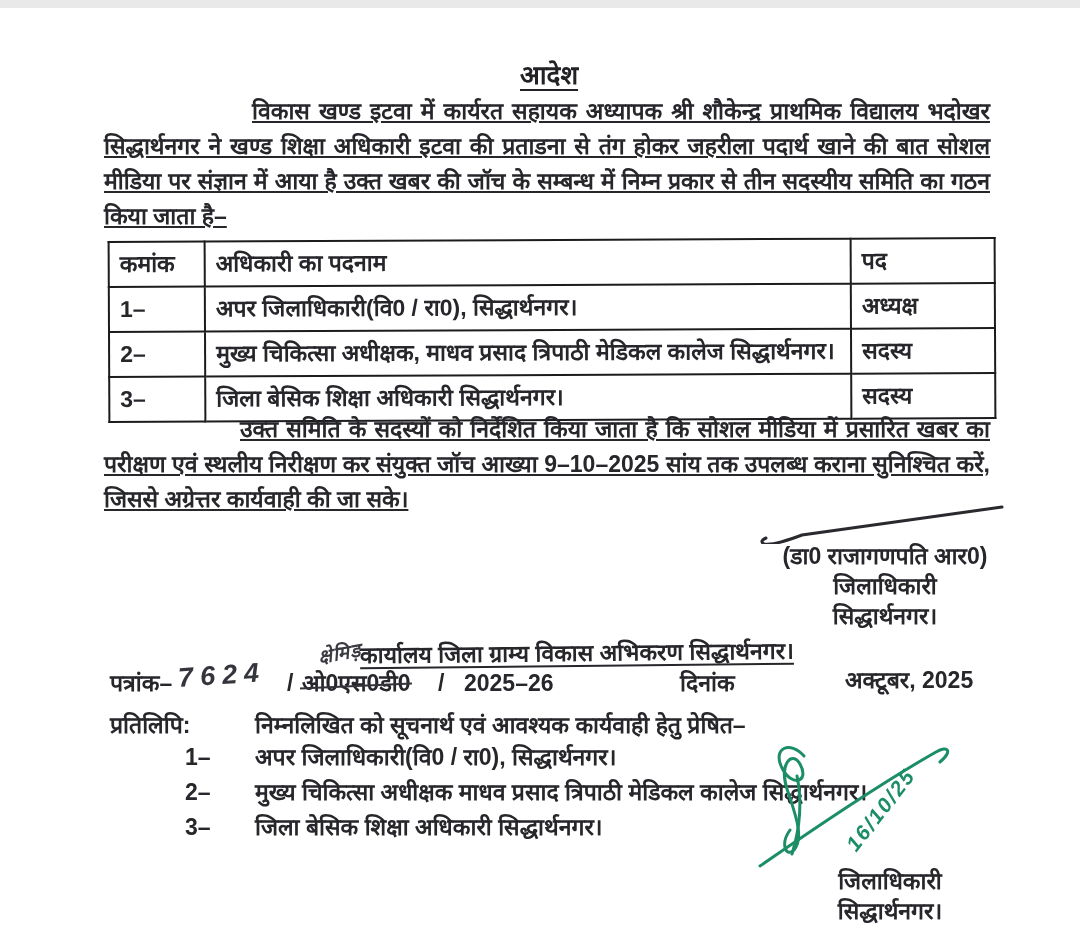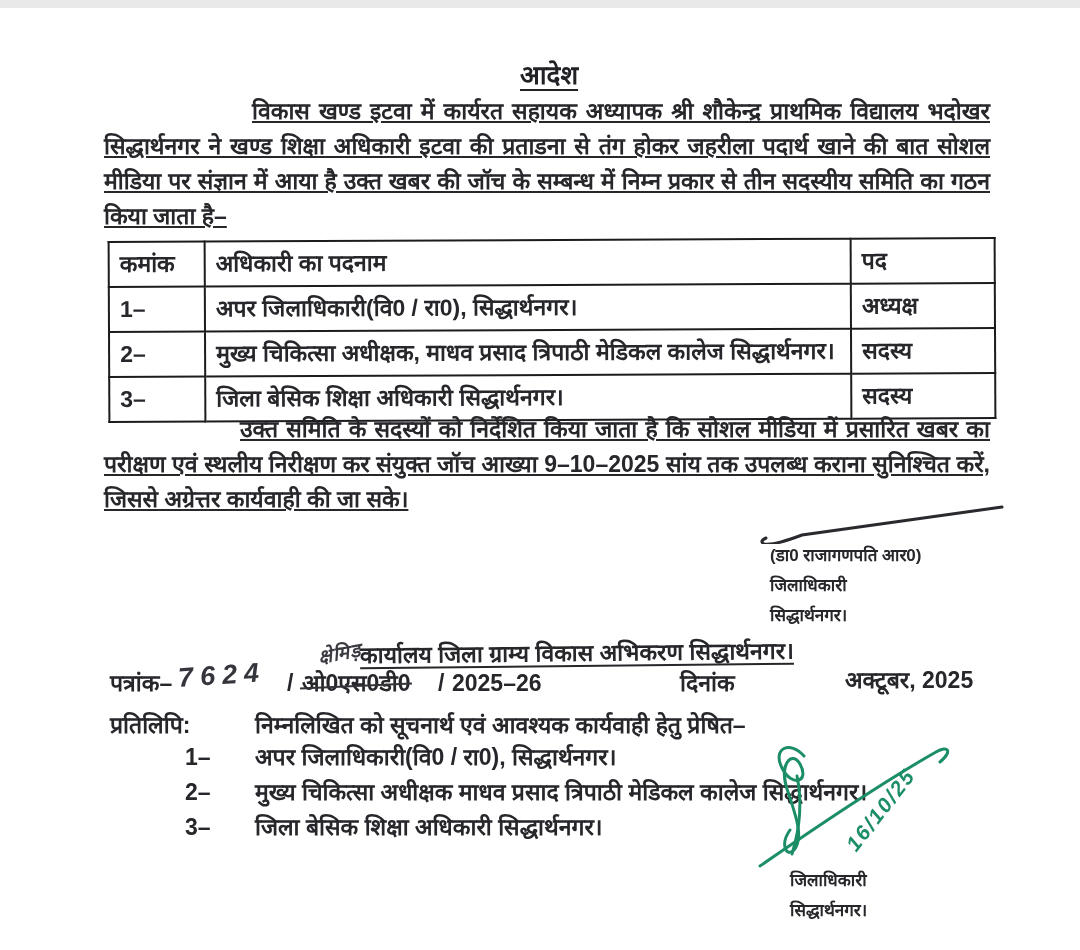--- a/index.html
+++ b/index.html
@@ -28,21 +28,21 @@
   }
   table.committee td,table.committee th{
     border:2.5px solid #1c1c1f;
     font-size:23px;font-weight:600;color:#26262b;
     padding:5px 10px;vertical-align:top;text-align:left;
     line-height:33px;
   }
   .col-sno{width:74px;}
   .col-post{width:122px;}
   .cell-justify{text-align:justify;}
-  .sig-block{font-size:17px;font-weight:600;line-height:30px;color:#26262b;}
+  .sig-block{text-align:center;font-size:23px;font-weight:600;line-height:30px;color:#26262b;}
   .office-line{
     font-size:23px;font-weight:700;color:#26262b;
     text-decoration:underline;text-underline-offset:4px;text-decoration-thickness:2px;
     transform:rotate(-0.6deg);
   }
   .hand{
     font-style:italic;font-weight:600;color:#35353d;
     letter-spacing:7px;font-size:27px;
     transform:rotate(-4deg);display:inline-block;
   }
@@ -116,21 +116,21 @@
   <div class="abs office-line" style="left:360px;top:628px;">कार्यालय जिला ग्राम्य विकास अभिकरण सिद्धार्थनगर।</div>
 
   <div class="abs doc-text" style="left:110px;top:658px;">पत्रांक–</div>
   <div class="abs hand" style="left:178px;top:652px;">7624</div>
   <div class="abs doc-text" style="left:287px;top:658px;">/</div>
   <div class="abs doc-text" style="left:302px;top:658px;">
     <span class="struck">ओ0एस0डी0</span>
   </div>
   <div class="abs hand-small" style="left:318px;top:632px;">क्षेमिड़</div>
   <div class="abs doc-text" style="left:438px;top:658px;">/</div>
-  <div class="abs doc-text" style="left:452px;top:658px;">2025–26</div>
+  <div class="abs doc-text" style="left:464px;top:658px;">2025–26</div>
   <div class="abs doc-text" style="left:680px;top:658px;">दिनांक</div>
   <div class="abs doc-text" style="left:845px;top:655px;">अक्टूबर, 2025</div>
 
   <div class="abs doc-text" style="left:110px;top:700px;">प्रतिलिपि:</div>
   <div class="abs doc-text" style="left:255px;top:700px;">निम्नलिखित को सूचनार्थ एवं आवश्यक कार्यवाही हेतु प्रेषित–</div>
 
   <div class="abs doc-text" style="left:185px;top:732px;width:760px;">
     <div class="copy-row">
       <span class="copy-num">1–</span>
       <span>अपर जिलाधिकारी(वि0 / रा0), सिद्धार्थनगर।</span>

